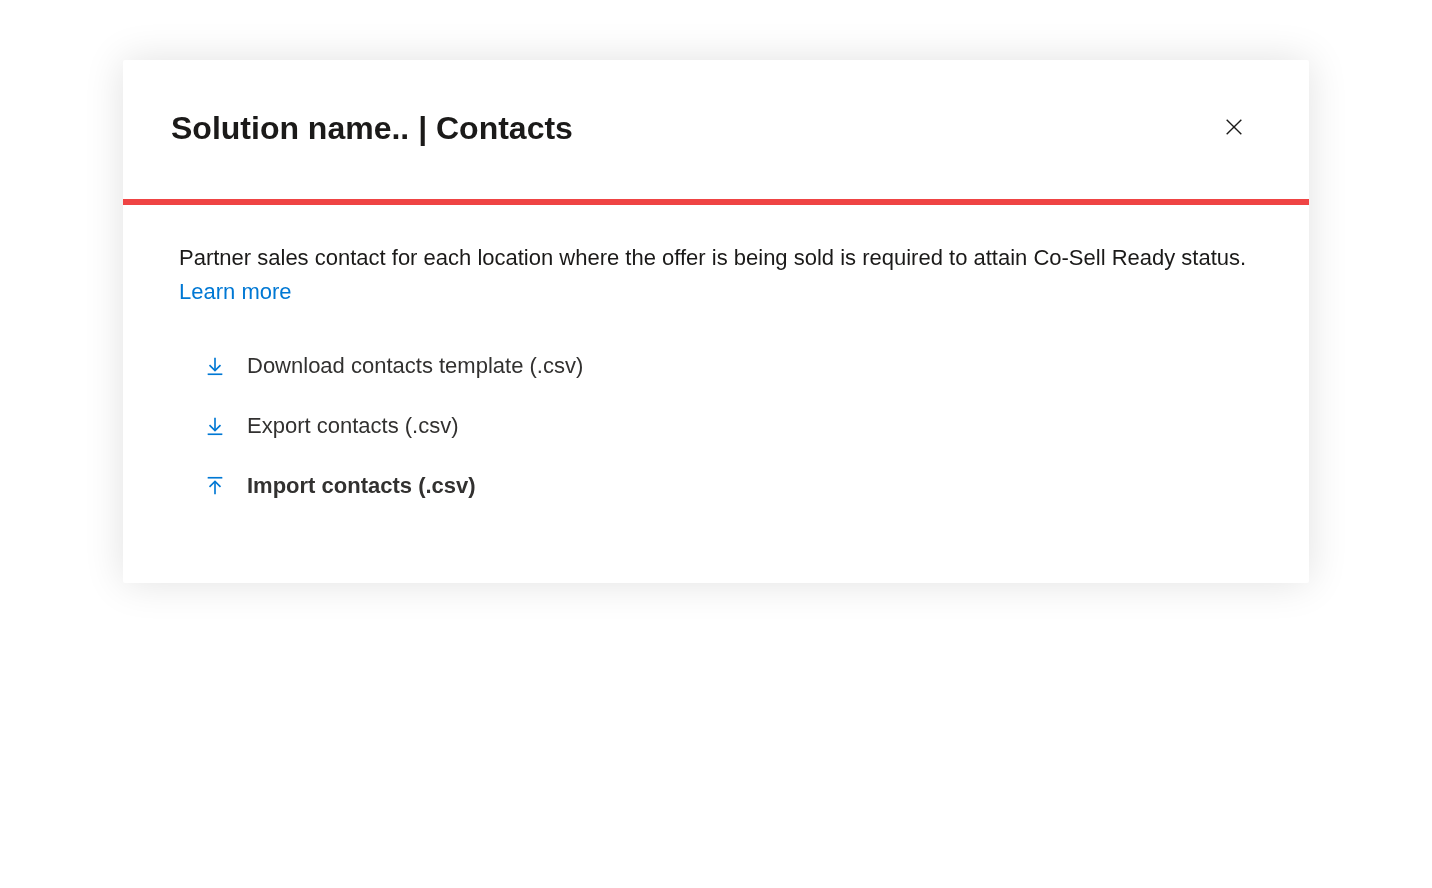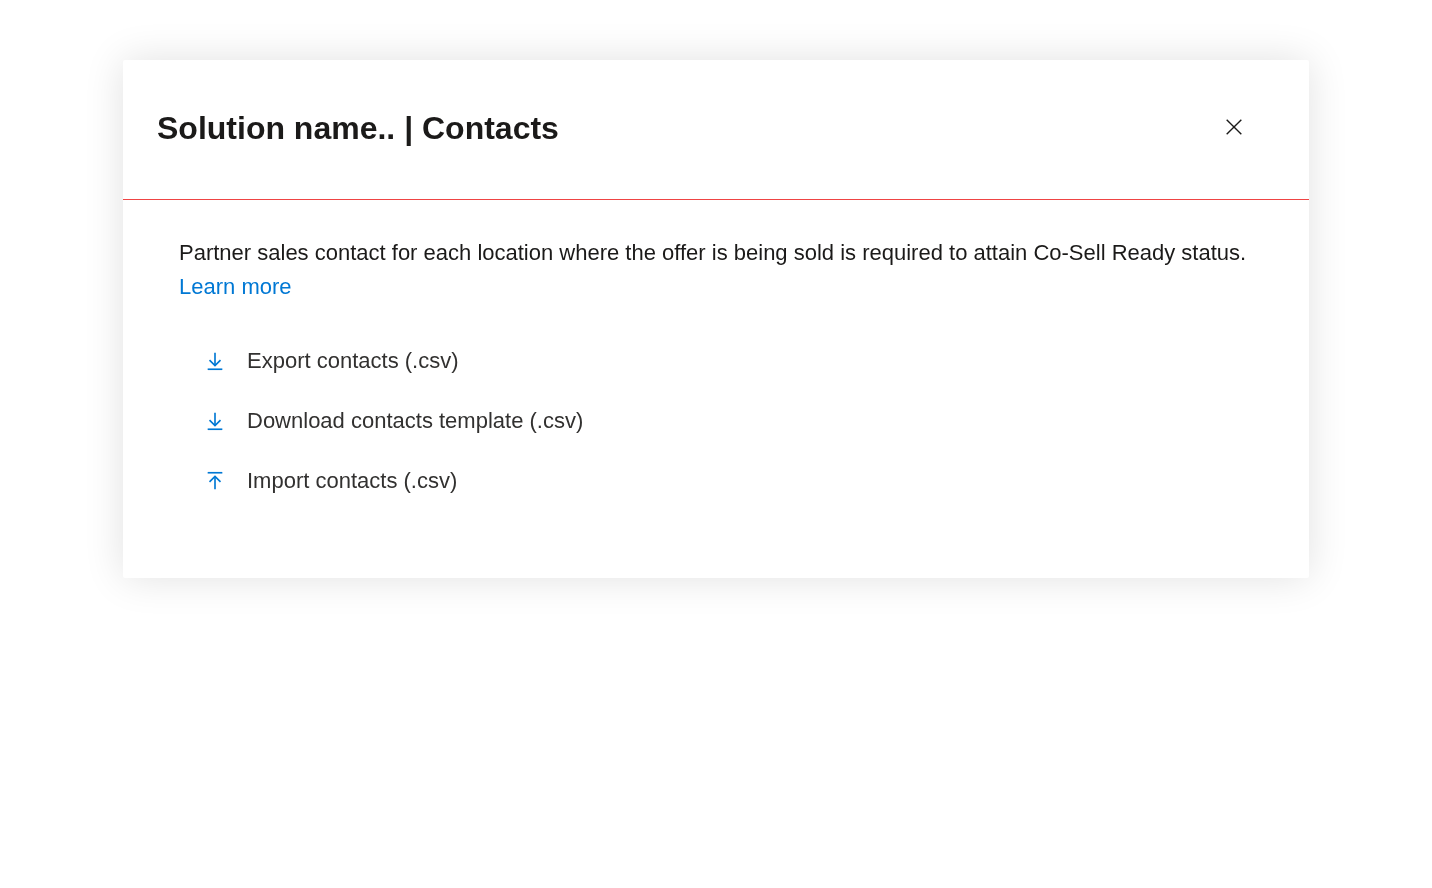--- a/index.html
+++ b/index.html
@@ -20,22 +20,22 @@
     .panel {
       width: 1186px;
       background: #ffffff;
       box-shadow: 0 0 40px rgba(0, 0, 0, 0.12);
       border-radius: 2px;
     }
     .panel-header {
       display: flex;
       justify-content: space-between;
       align-items: center;
-      padding: 48px 56px 50px 34px;
-      border-bottom: 1px solid #ef4444;
+      padding: 48px 56px 50px 48px;
+      border-bottom: 6px solid #ef4444;
     }
     .panel-title {
       font-size: 32px;
       font-weight: 700;
       color: #1b1a19;
       line-height: 1.2;
     }
     .close-btn {
       background: none;
       border: none;
@@ -68,20 +68,21 @@
     }
     .action-item {
       display: flex;
       align-items: center;
       gap: 20px;
       margin-bottom: 34px;
       cursor: pointer;
     }
     .action-item:last-child {
       margin-bottom: 8px;
+      font-weight: bold;
     }
     .action-icon {
       width: 24px;
       height: 24px;
       display: flex;
       align-items: center;
       justify-content: center;
       flex-shrink: 0;
     }
     .action-icon svg {
@@ -115,32 +116,32 @@
 
     <div class="actions">
       <div class="action-item">
         <span class="action-icon">
           <svg viewBox="0 0 24 24" fill="none" stroke="#0078d4" stroke-width="1.8">
             <line x1="12" y1="3" x2="12" y2="17"></line>
             <polyline points="6,11 12,17 18,11"></polyline>
             <line x1="4" y1="21" x2="20" y2="21"></line>
           </svg>
         </span>
-        <span class="action-label">Export contacts (.csv)</span>
+        <span class="action-label">Download contacts template (.csv)</span>
       </div>
 
       <div class="action-item">
         <span class="action-icon">
           <svg viewBox="0 0 24 24" fill="none" stroke="#0078d4" stroke-width="1.8">
             <line x1="12" y1="3" x2="12" y2="17"></line>
             <polyline points="6,11 12,17 18,11"></polyline>
             <line x1="4" y1="21" x2="20" y2="21"></line>
           </svg>
         </span>
-        <span class="action-label">Download contacts template (.csv)</span>
+        <span class="action-label">Export contacts (.csv)</span>
       </div>
 
       <div class="action-item">
         <span class="action-icon">
           <svg viewBox="0 0 24 24" fill="none" stroke="#0078d4" stroke-width="1.8">
             <line x1="4" y1="3" x2="20" y2="3"></line>
             <line x1="12" y1="7" x2="12" y2="21"></line>
             <polyline points="6,13 12,7 18,13"></polyline>
           </svg>
         </span>

